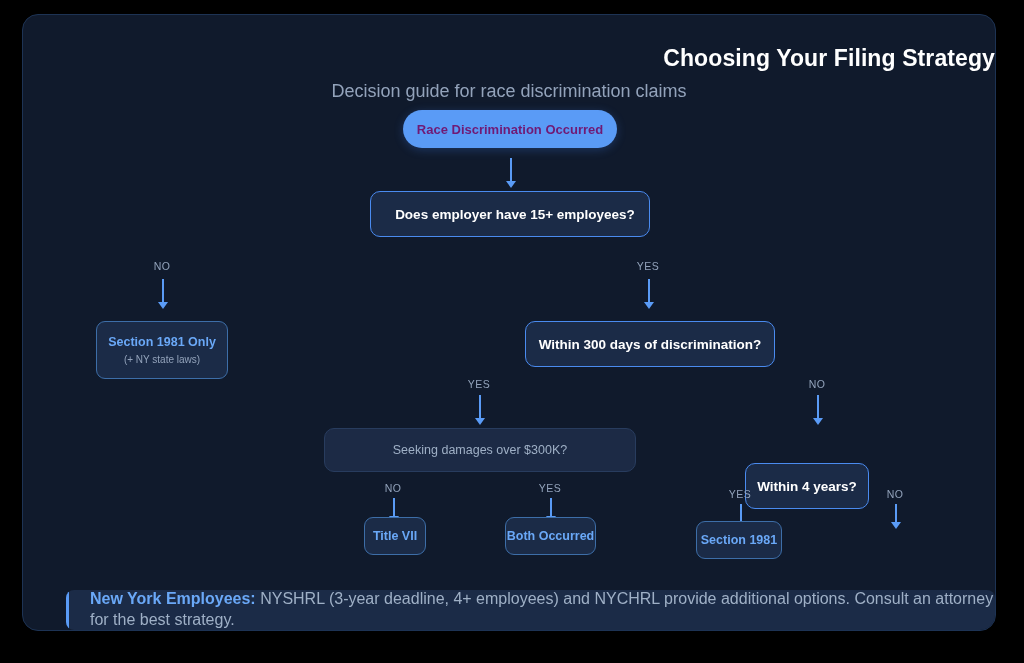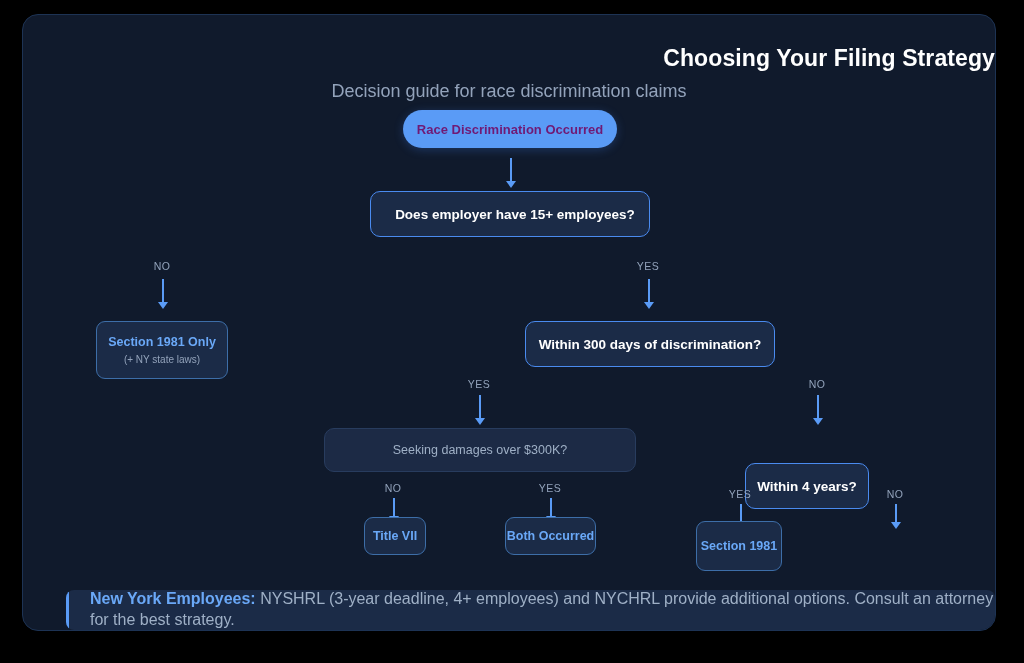--- a/index.html
+++ b/index.html
@@ -282,21 +282,21 @@
     </div>
 
     <div class="node node-outcome" style="left:341px; top:502px; width:62px; height:38px;">
       <span>Title VII</span>
     </div>
 
     <div class="node node-outcome" style="left:482px; top:502px; width:91px; height:38px;">
       <span>Both Occurred</span>
     </div>
 
-    <div class="node node-outcome" style="left:673px; top:506px; width:86px; height:50px;">
+    <div class="node node-outcome" style="left:673px; top:506px; width:86px; height:38px;">
       <span>Section 1981</span>
     </div>
 
 
     <div class="footer-note">
       <div class="footer-accent"></div>
       <div class="footer-text">
         <span class="footer-strong">New York Employees:</span><span> NYSHRL (3-year deadline, 4+ employees) and NYCHRL provide additional options. Consult an attorney for the best strategy.</span>
       </div>
     </div>

